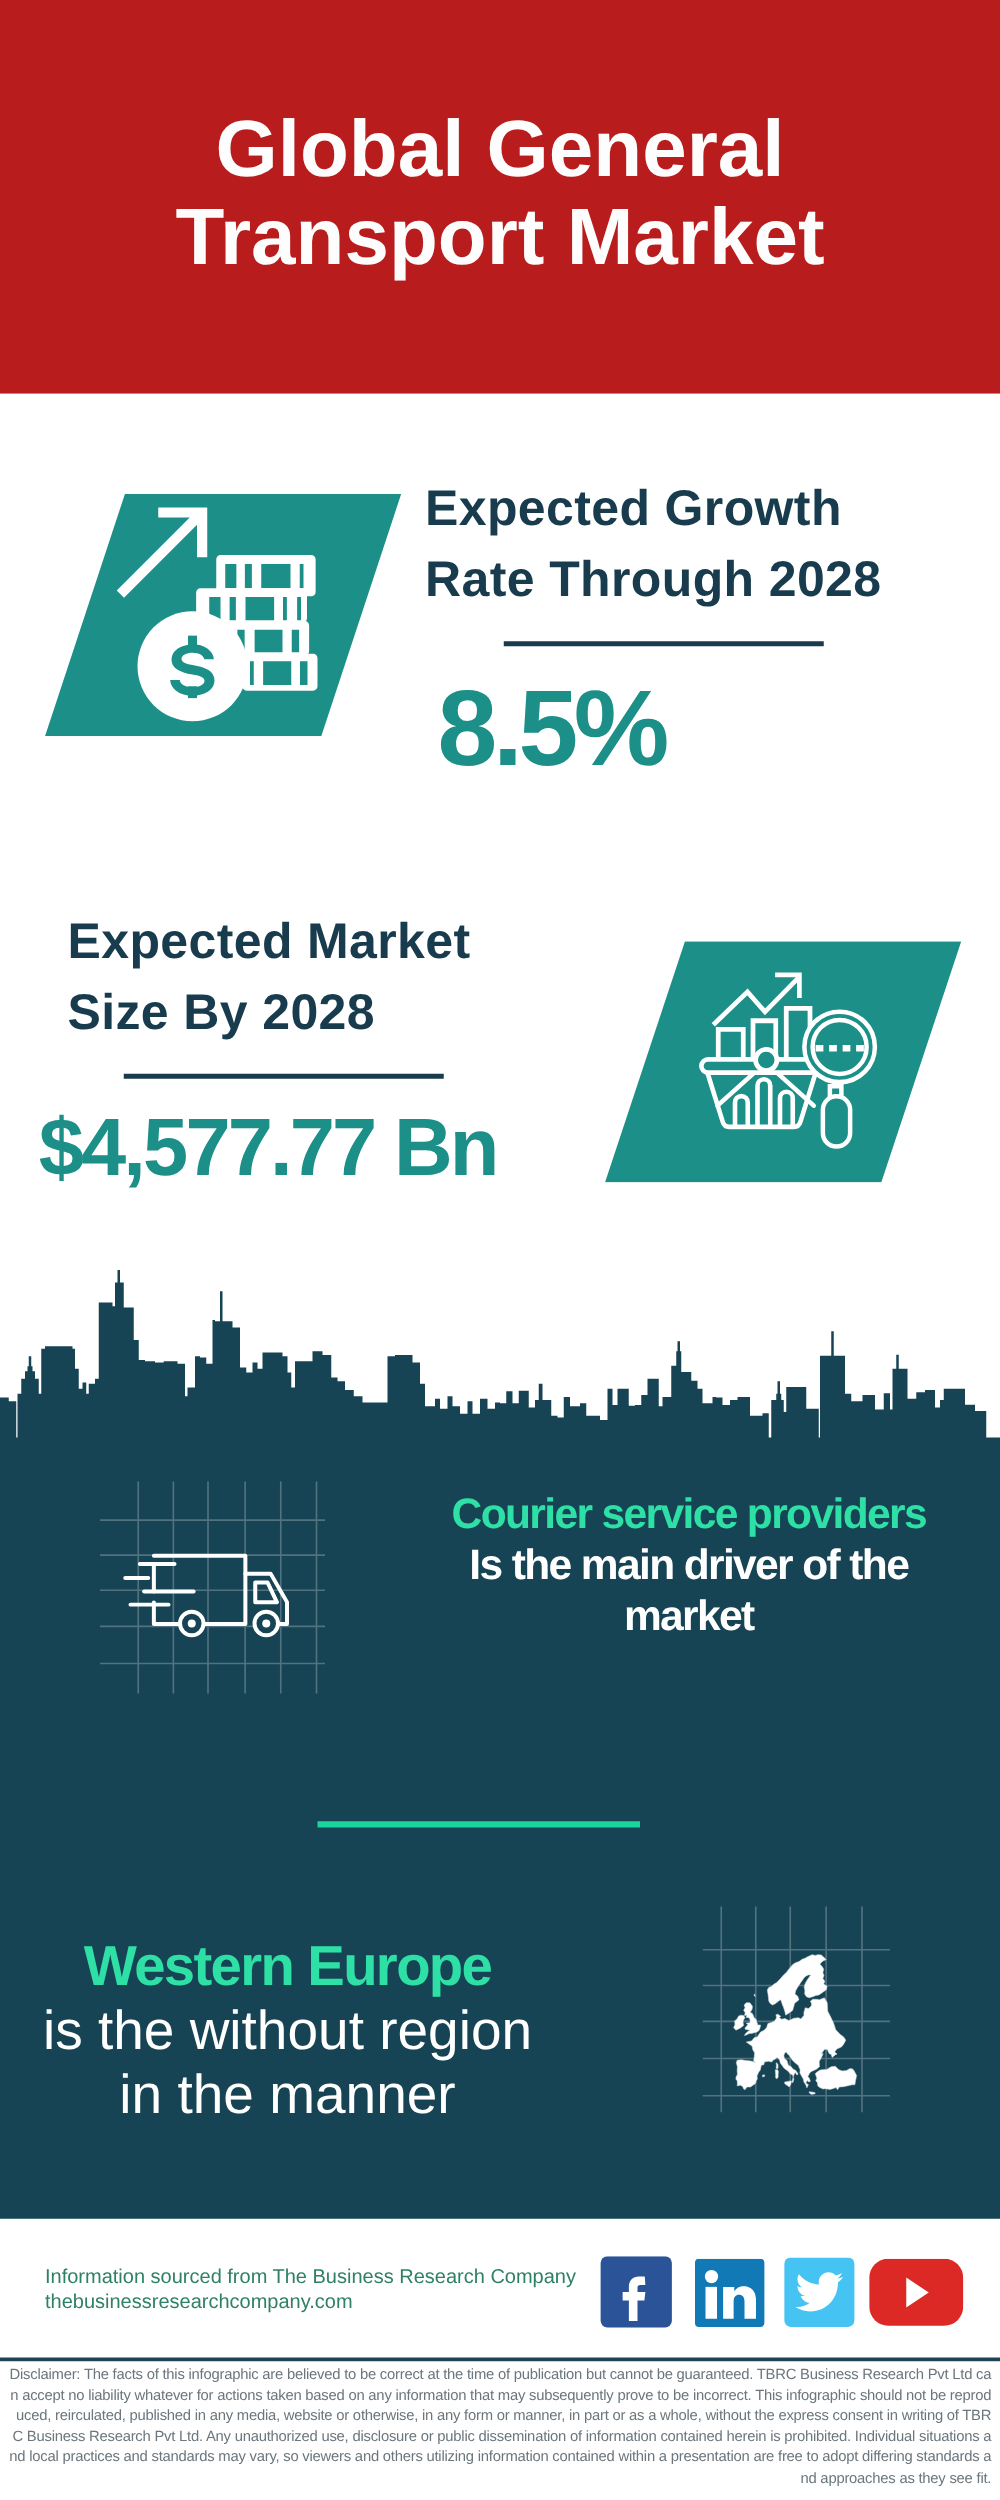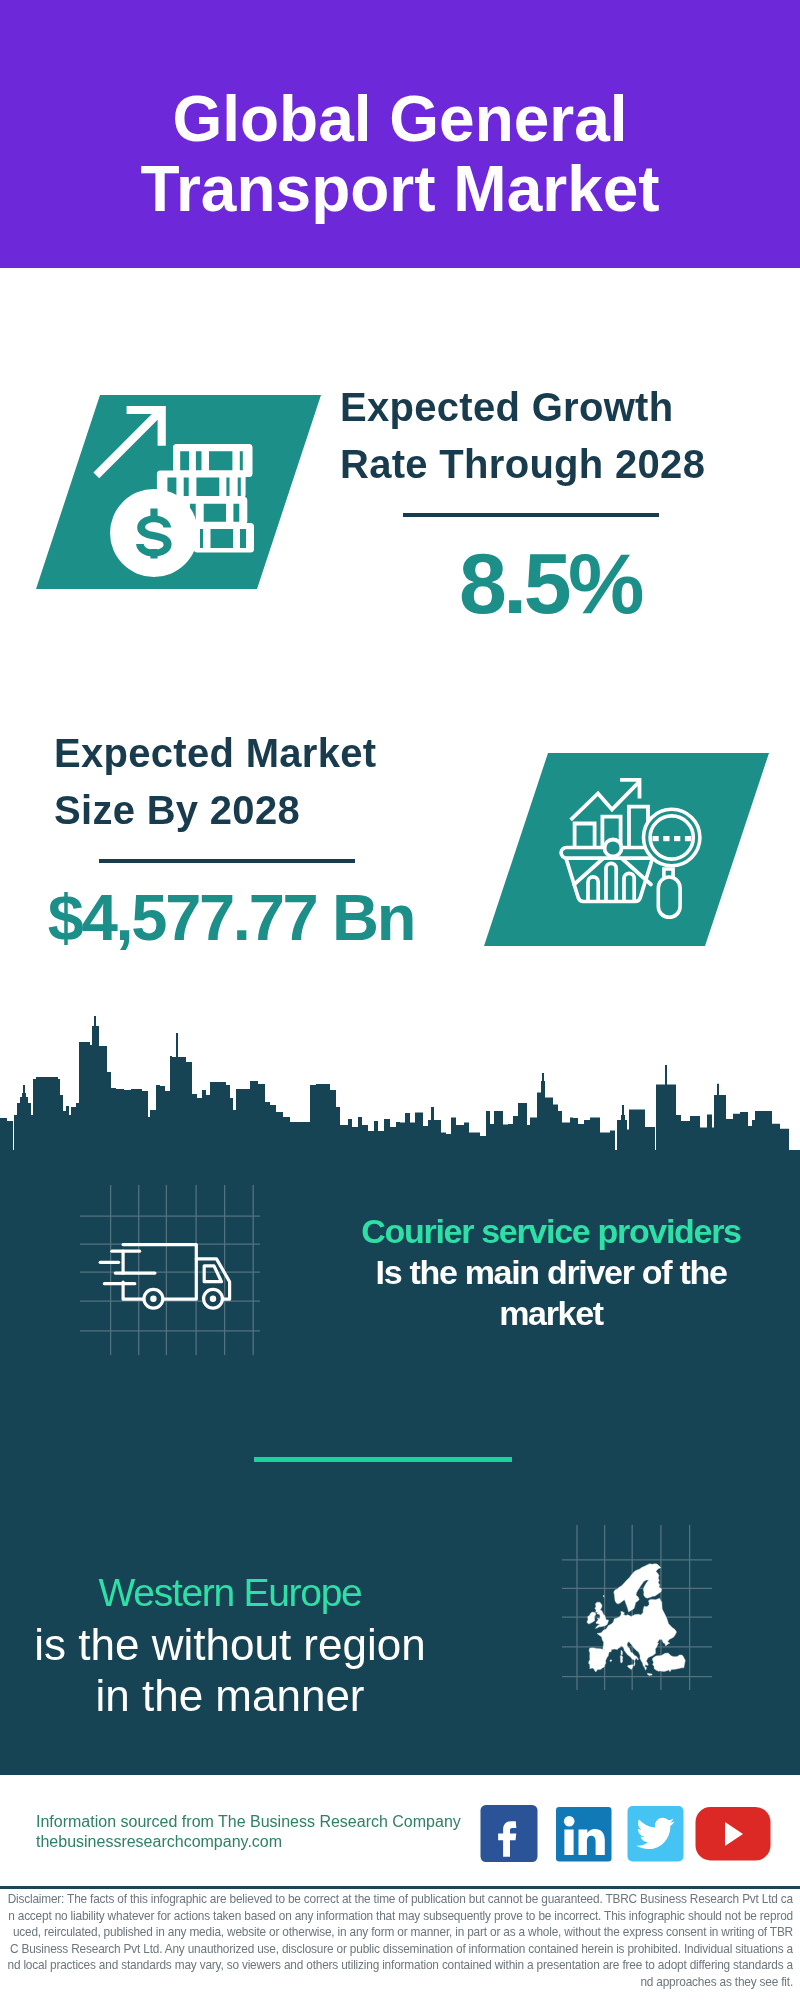--- a/index.html
+++ b/index.html
@@ -1,58 +1,58 @@
 <!DOCTYPE html>
 <html><head>
 <meta charset="utf-8">
 <style>
   * { margin:0; padding:0; box-sizing:border-box; }
   html,body { width:800px; height:2000px; }
   body { font-family:"Liberation Sans", sans-serif; background:#ffffff; overflow:hidden; }
   .page { position:relative; width:800px; height:2000px; background:#fff; }
 
   
-  .header { position:absolute; left:0; top:0; width:800px; height:268px; background:#6d28d9; }
+  .header { position:absolute; left:0; top:0; width:800px; height:315px; background:#b91c1c; }
   .header-title { position:absolute; left:0; top:84px; width:800px; text-align:center;
     color:#fdfdfd; font-size:64px; font-weight:bold; line-height:70px; letter-spacing:0px; }
 
   
   .white-zone { position:absolute; left:0; top:315px; width:800px; height:700px; background:#fff; }
 
   
   .dark-zone { position:absolute; left:0; top:1150px; width:800px; height:625px; background:#164454; }
 
   .icon-svg { position:absolute; }
   .skyline { position:absolute; }
   .blurb { position:absolute; text-align:center; color:#ffffff; font-size:34px;
      font-weight:bold; line-height:41px; letter-spacing:-1.3px; }
-  .blurb-hl { color:#2ee0a5;margin-top:20px; }
+  .blurb-hl { color:#2ee0a5; }
   .blurb-lg { font-size:44px; font-weight:normal; line-height:50.3px; letter-spacing:0px; }
-  .region-hl { font-weight:normal; font-size:39px; letter-spacing:-1.3px; position:relative; top:-2.5px; }
+  .region-hl { font-weight:bold; font-size:45px; letter-spacing:-1.3px; position:relative; top:-2.5px; }
   .mint-rule { position:absolute; height:4px; background:#19d49b; }
   .footer-band { position:absolute; left:0; top:1779px; width:800px; height:110px; background:#ffffff; }
   .footer-src { position:absolute; left:36px; top:1812px; width:460px; color:#2e8066;
      font-size:16px; line-height:20px; }
   .footer-rule { position:absolute; left:0; top:1886px; width:800px; height:3px; background:#1d4455; }
   .disclaimer { position:absolute; left:7px; top:1891px; width:786px; color:#6b767d;
      font-size:11.85px; letter-spacing:-0.18px; line-height:16.6px; text-align:right; word-break:break-all; }
   .social { border-radius:0; }
 
   
   .para { position:absolute; background:#1b8f88; }
   .para1 { left:36px; top:395px; width:285px; height:194px;
            clip-path: polygon(64px 0, 285px 0, 221px 194px, 0 194px); }
   .para2 { left:484px; top:753px; width:285px; height:193px;
            clip-path: polygon(64px 0, 285px 0, 221px 193px, 0 193px); }
 
   
   .stat-label { position:absolute; text-align:left; color:#183c4d;
      font-size:40px; font-weight:bold; line-height:57px; letter-spacing:0.3px; }
   .stat-rule { position:absolute; height:4px; background:#183c4d; }
-  .stat-value { position:absolute; text-align:center; color:#1b8f88;
+  .stat-value { position:absolute; text-align:left; color:#1b8f88;
      font-weight:bold; white-space:nowrap; }
 </style>
 </head>
 <body>
 
 <div class="page">
 
   <div class="header">
     <div class="header-title">
       <div>Global General</div>

